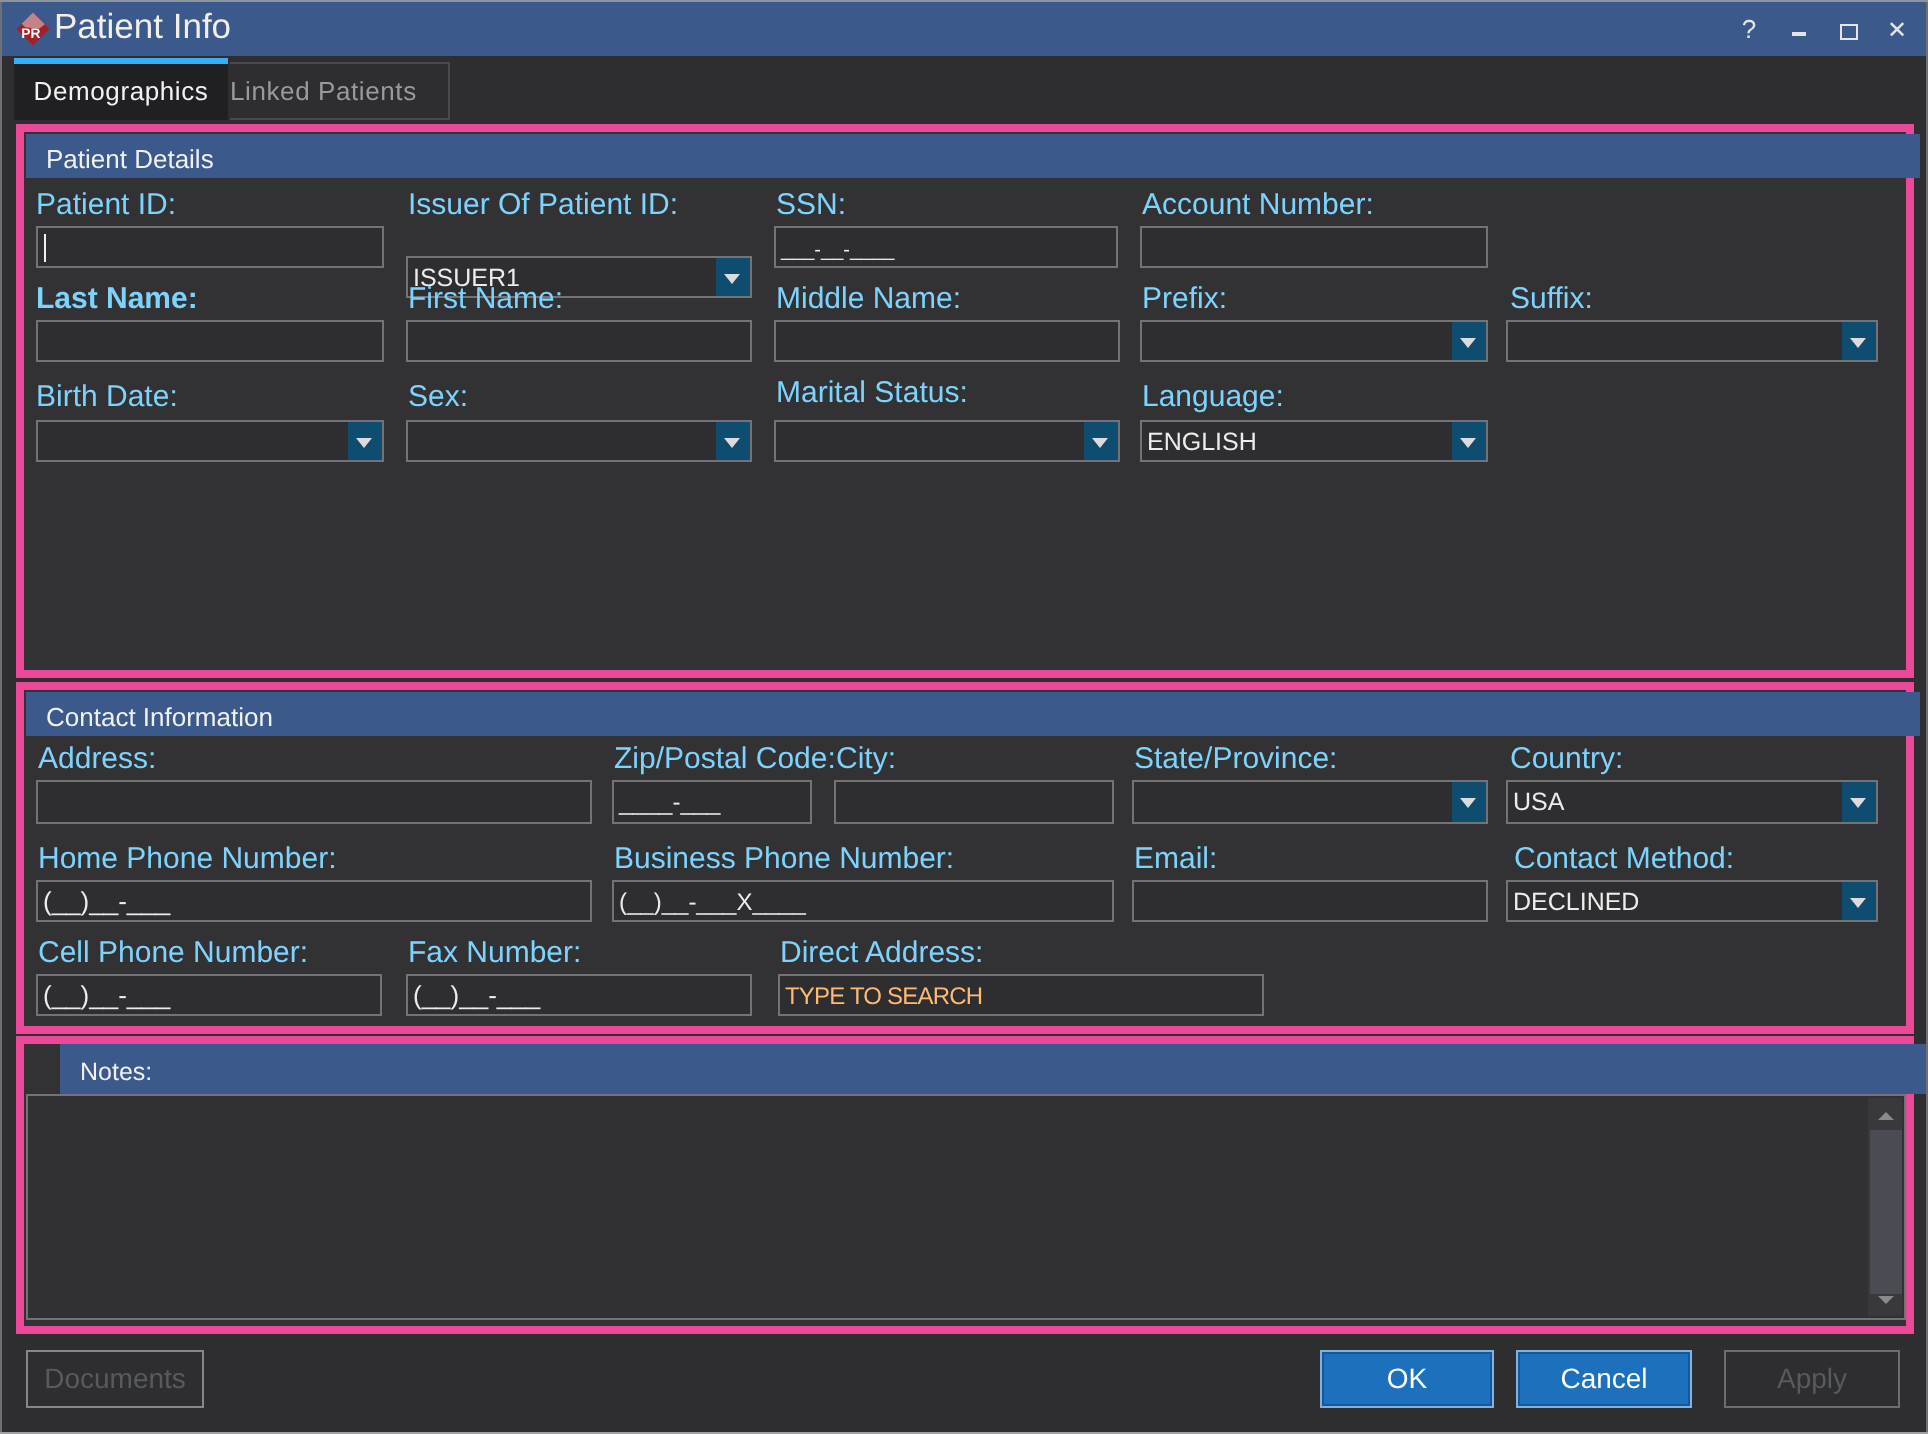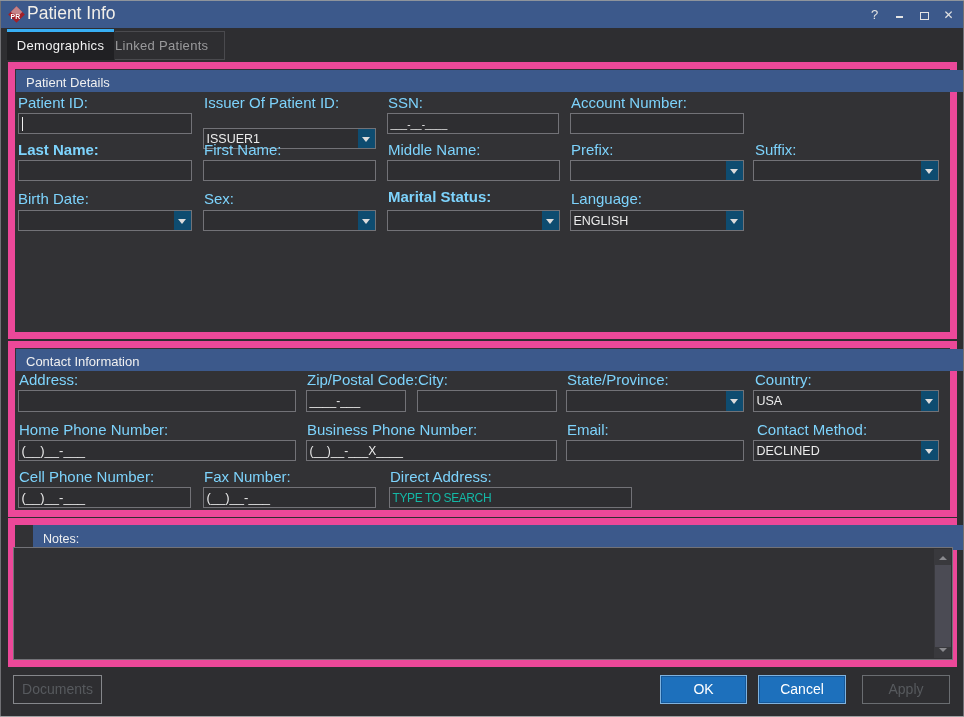--- a/index.html
+++ b/index.html
@@ -10,35 +10,35 @@
   .titlebar { position:absolute; left:1px; top:1px; width:962px; height:27px; background:#3C598B; }
   .ticon { position:absolute; left:7px; top:5px; width:17px; height:17px; }
   .title { position:absolute; left:26px; top:2px; font-size:17.5px; color:#F2EFE9; }
   .tbtn { position:absolute; top:1px; height:28px; color:#E4E4E4; text-align:center; }
   
   .tab1 { position:absolute; left:7px; top:29px; width:107px; height:31px; background:#202023;
           border-top:3px solid #38AFF4; color:#F2F2F2; font-size:13px; letter-spacing:0.3px; text-align:center; line-height:28px; }
   .tab2 { position:absolute; left:115px; top:31px; width:110px; height:29px;
           border:1px solid #4A4A4E; border-left:none; color:#9A9A9C; font-size:13px; letter-spacing:0.3px; text-align:left; line-height:27px; }
   
-  .group { position:absolute; left:8px; width:949px; background:#323235; border:7px solid #ec4899; }
+  .group { position:absolute; left:8px; width:949px; background:#323235; border:4px solid #ec4899; }
   .ghead { position:absolute; left:1px; top:1px; width:947px; height:22px; background:#3C598B;
            color:#F0F0F0; font-size:13px; line-height:25px; padding-left:10px; }
   
   .lbl { position:absolute; color:#7dd3fc; font-size:15px; white-space:nowrap; z-index:2; }
   .inp { position:absolute; height:21px; background:#2E2E31; border:1px solid #727277;
          color:#ECECEC; font-size:13px; line-height:19px; padding-left:2.5px; white-space:nowrap; overflow:hidden; z-index:2; }
   .ci { height:22px; line-height:20px; }
   .combo .btn { position:absolute; right:0; top:0; bottom:0; width:17px; background:#0E4C70; }
   .combo .btn:after { content:""; position:absolute; left:4px; top:7.5px; width:0; height:0;
         border-left:4px solid transparent; border-right:4px solid transparent; border-top:5px solid #DCDCDC; }
   .mask { color:#ECECEC; }
   .val { font-size:12.5px; }
   .caret { position:absolute; left:3px; top:3px; width:1px; height:14px; background:#F0F0F0; }
-  .ph { color:#14b8a6; font-size:12px; letter-spacing:-0.4px; }
+  .ph { color:#fdba74; font-size:12px; letter-spacing:-0.4px; }
   
   .notesbody { position:absolute; left:13px; top:547px; width:940px; height:113px;
                background:#313134; border:1px solid #727277; z-index:2; }
   .sb { position:absolute; right:1px; top:1px; bottom:1px; width:17px; background:#39393D; }
   .sbthumb { position:absolute; left:1px; top:16px; width:16px; height:82px; background:#4B4B54; }
   .arrup { position:absolute; left:5px; top:7px; width:0; height:0; border-left:4px solid transparent; border-right:4px solid transparent; border-bottom:4px solid #8A8A8E; }
   .arrdn { position:absolute; left:5px; bottom:6px; width:0; height:0; border-left:4px solid transparent; border-right:4px solid transparent; border-top:4px solid #8A8A8E; }
   
   .btn { position:absolute; top:675px; height:29px; font-size:14px; text-align:center; line-height:27px; }
   .btn.blue { background:#1D70BC; border:1px solid #7FB2DE; box-shadow:inset 0 0 0 1px #15589A; color:#FFFFFF; }
@@ -97,21 +97,21 @@
   </div>
 
   <div class="lbl" style="left:18px;top:190px;">Birth Date:</div>
   <div class="inp combo" style="left:18px;top:210px;width:174px;">
     <span class="btn"></span>
   </div>
   <div class="lbl" style="left:204px;top:190px;">Sex:</div>
   <div class="inp combo" style="left:203px;top:210px;width:173px;">
     <span class="btn"></span>
   </div>
-  <div class="lbl" style="left:388px;top:188px;font-weight:bold;">Marital Status:</div>
+  <div class="lbl" style="left:388px;top:188px;">Marital Status:</div>
   <div class="inp combo" style="left:387px;top:210px;width:173px;">
     <span class="btn"></span>
   </div>
   <div class="lbl" style="left:571px;top:190px;">Language:</div>
   <div class="inp combo" style="left:570px;top:210px;width:174px;"><span class="val">ENGLISH</span><span class="btn"></span></div>
 
   <div class="group" style="top:341px;height:176px;">
     <div class="ghead">Contact Information</div>
   </div>
   <div class="lbl" style="left:19px;top:371px;">Address:</div>

